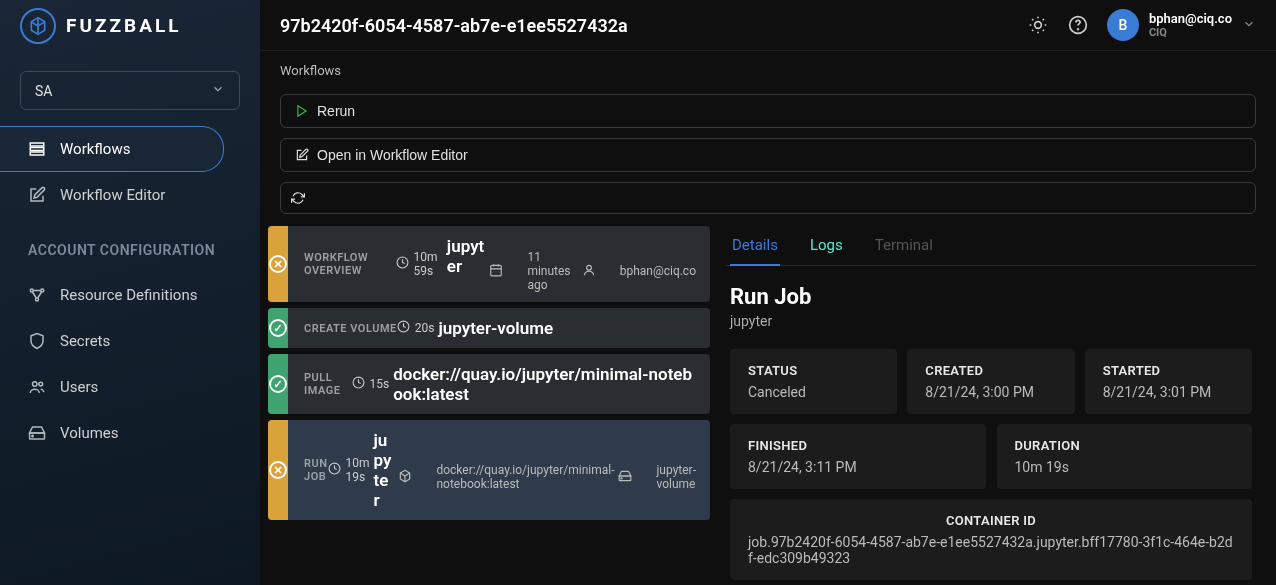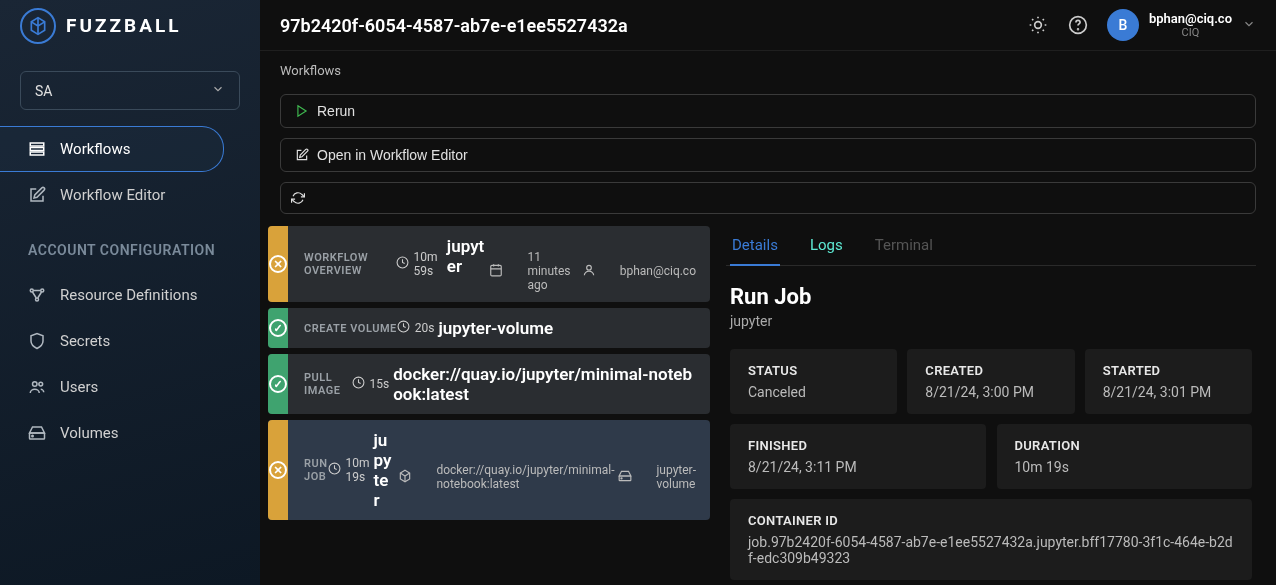--- a/index.html
+++ b/index.html
@@ -91,34 +91,33 @@
       flex-direction: column;
       background: #0f0f0f;
     }
     .topbar {
       height: 51px;
       display: flex;
       align-items: center;
       justify-content: space-between;
       padding: 0 20px;
       border-bottom: 1px solid #1f1f1f;
-      text-align: center;
     }
     .page-id { font-size: 18px; font-weight: 600; color: #fff; }
     .topbar-right { display: flex; align-items: center; gap: 18px; }
     .icon-btn { width: 22px; height: 22px; display:flex; align-items:center; justify-content:center; cursor: pointer; color: #ccc; }
     .user-chip { display: flex; align-items: center; gap: 10px; cursor: pointer; }
     .avatar {
       width: 32px; height: 32px; border-radius: 50%;
       background: #3a7bd5;
       display:flex; align-items:center; justify-content:center;
       color: #fff; font-size: 14px; font-weight: 500;
     }
     .user-info .email { font-size: 13px; font-weight: 600; color: #fff; }
-    .user-info .org { font-size: 11px; color: #888; }
+    .user-info .org { font-size: 11px; color: #888; font-weight: bold; }
 
     .breadcrumb-row {
       padding: 12px 20px 0 20px;
       font-size: 13px;
       color: #bbb;
     }
     .actions-row {
       display: flex;
       justify-content: flex-end;
       gap: 10px;
@@ -191,21 +190,21 @@
     .info-card {
       background: #1c1c1c;
       border-radius: 4px;
       padding: 14px 18px;
       display: flex;
       flex-direction: column;
       gap: 6px;
       flex: 1 1 150px;
       min-width: 120px;
     }
-    .info-card.wide { flex: 1 1 100%; }
+    .info-card.wide { flex: 1 1 100%; align-items: center; }
     .info-label { font-size: 13px; font-weight: 600; color: #e8e8e8; letter-spacing: 0.3px; }
     .info-value { font-size: 14px; color: #bbb; word-break: break-all; }
   </style>
 </head>
 <body>
 
 <div class="app">
 
   <div class="sidebar">
     <div class="logo-area">

